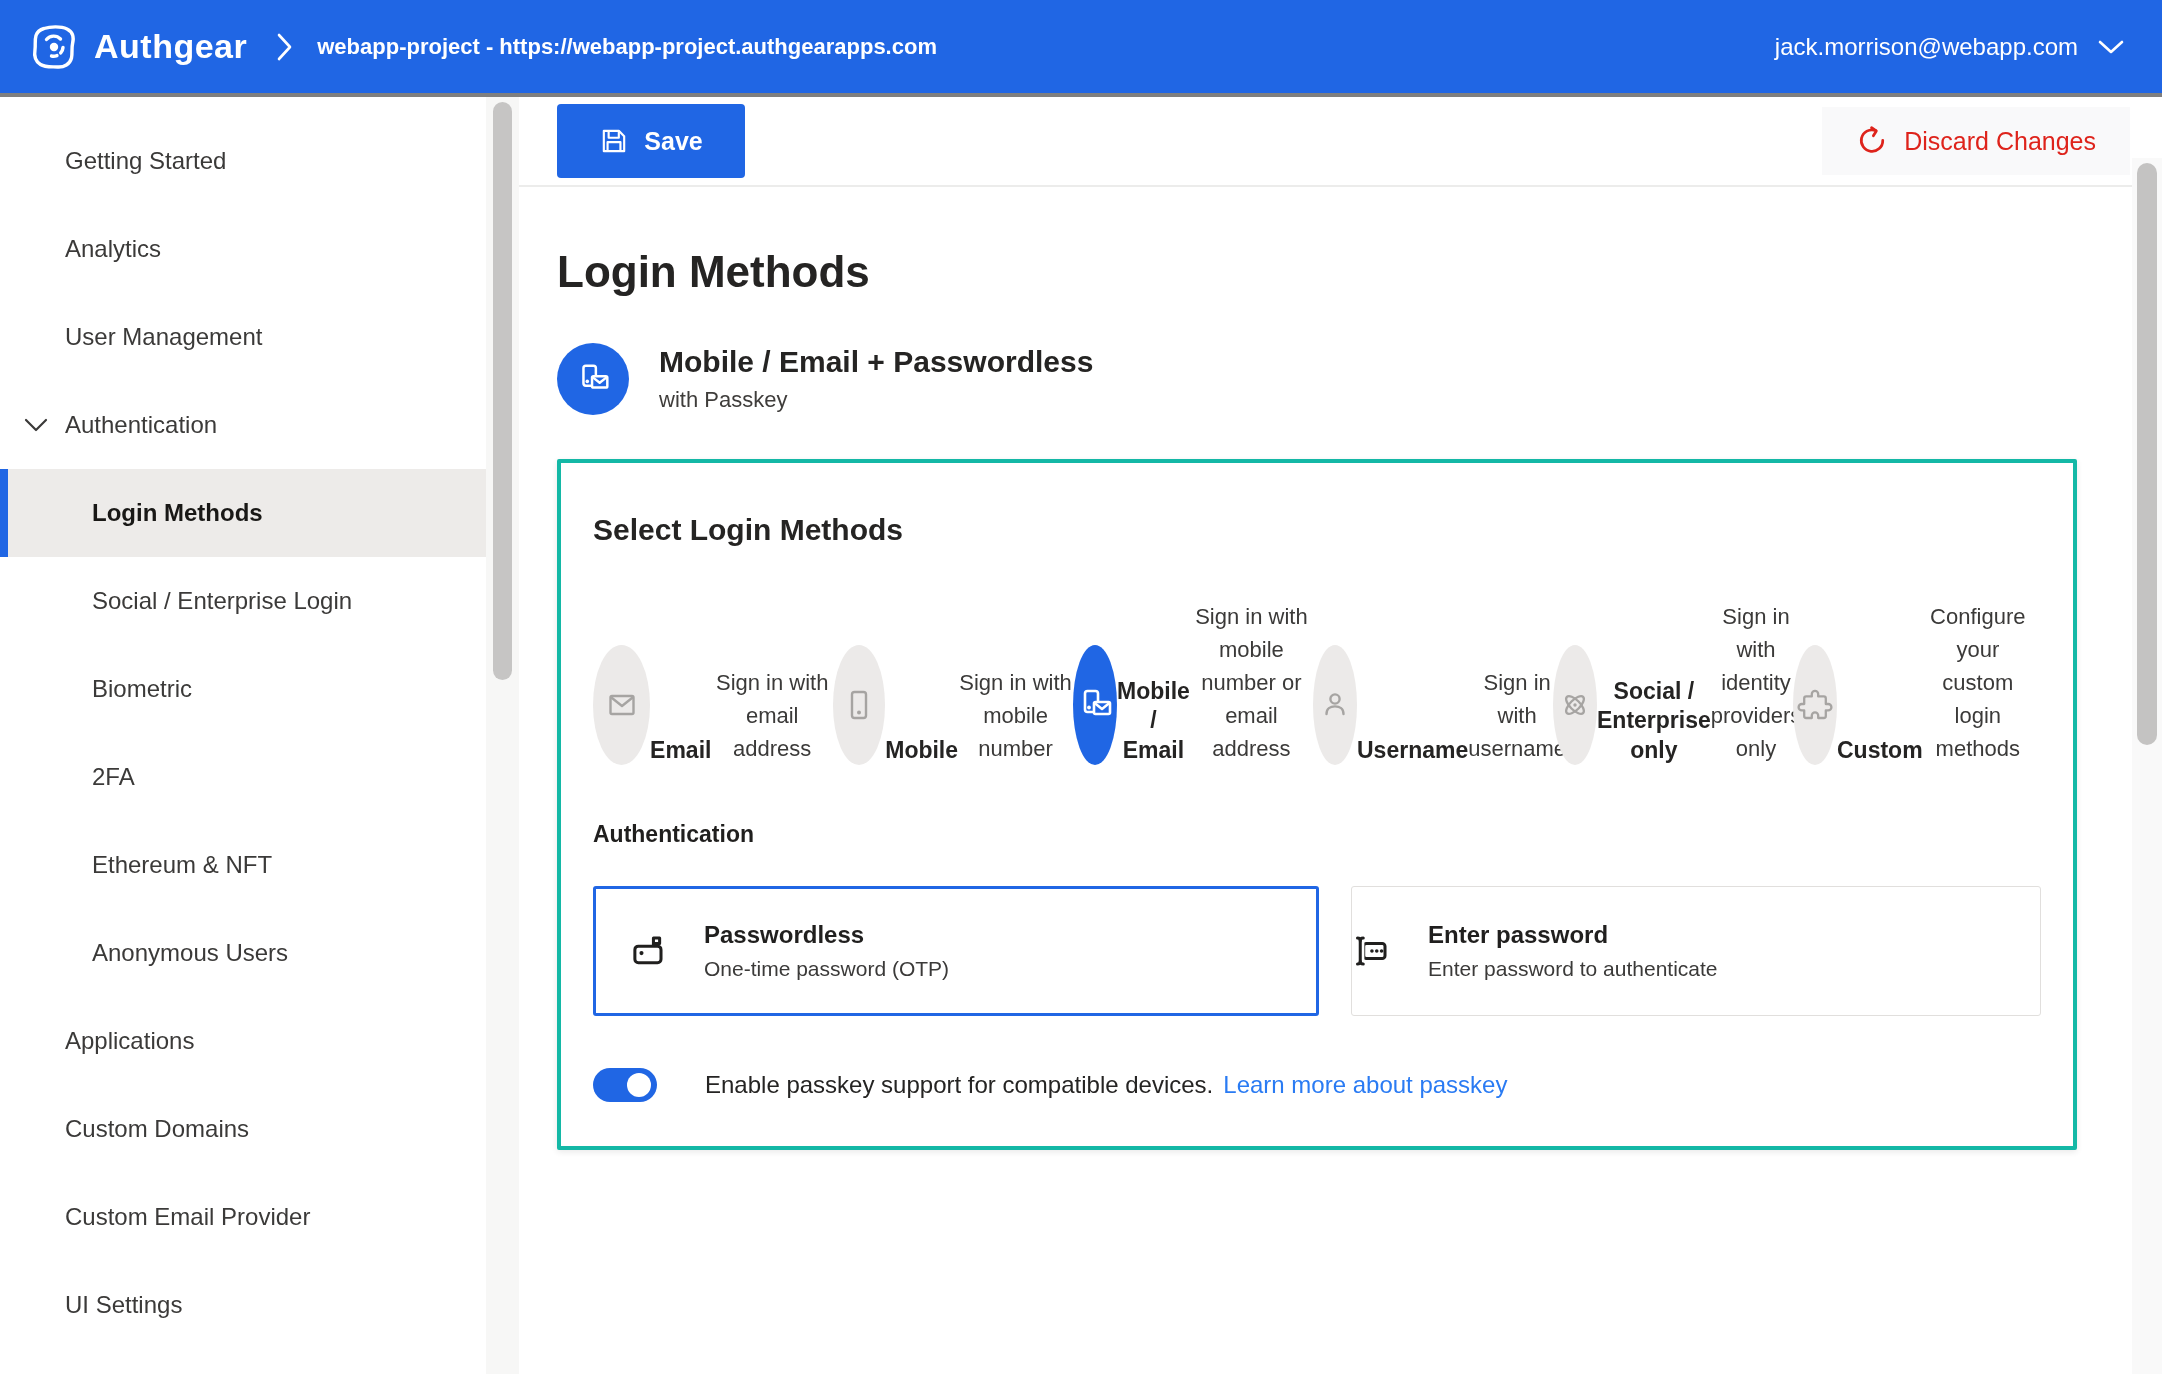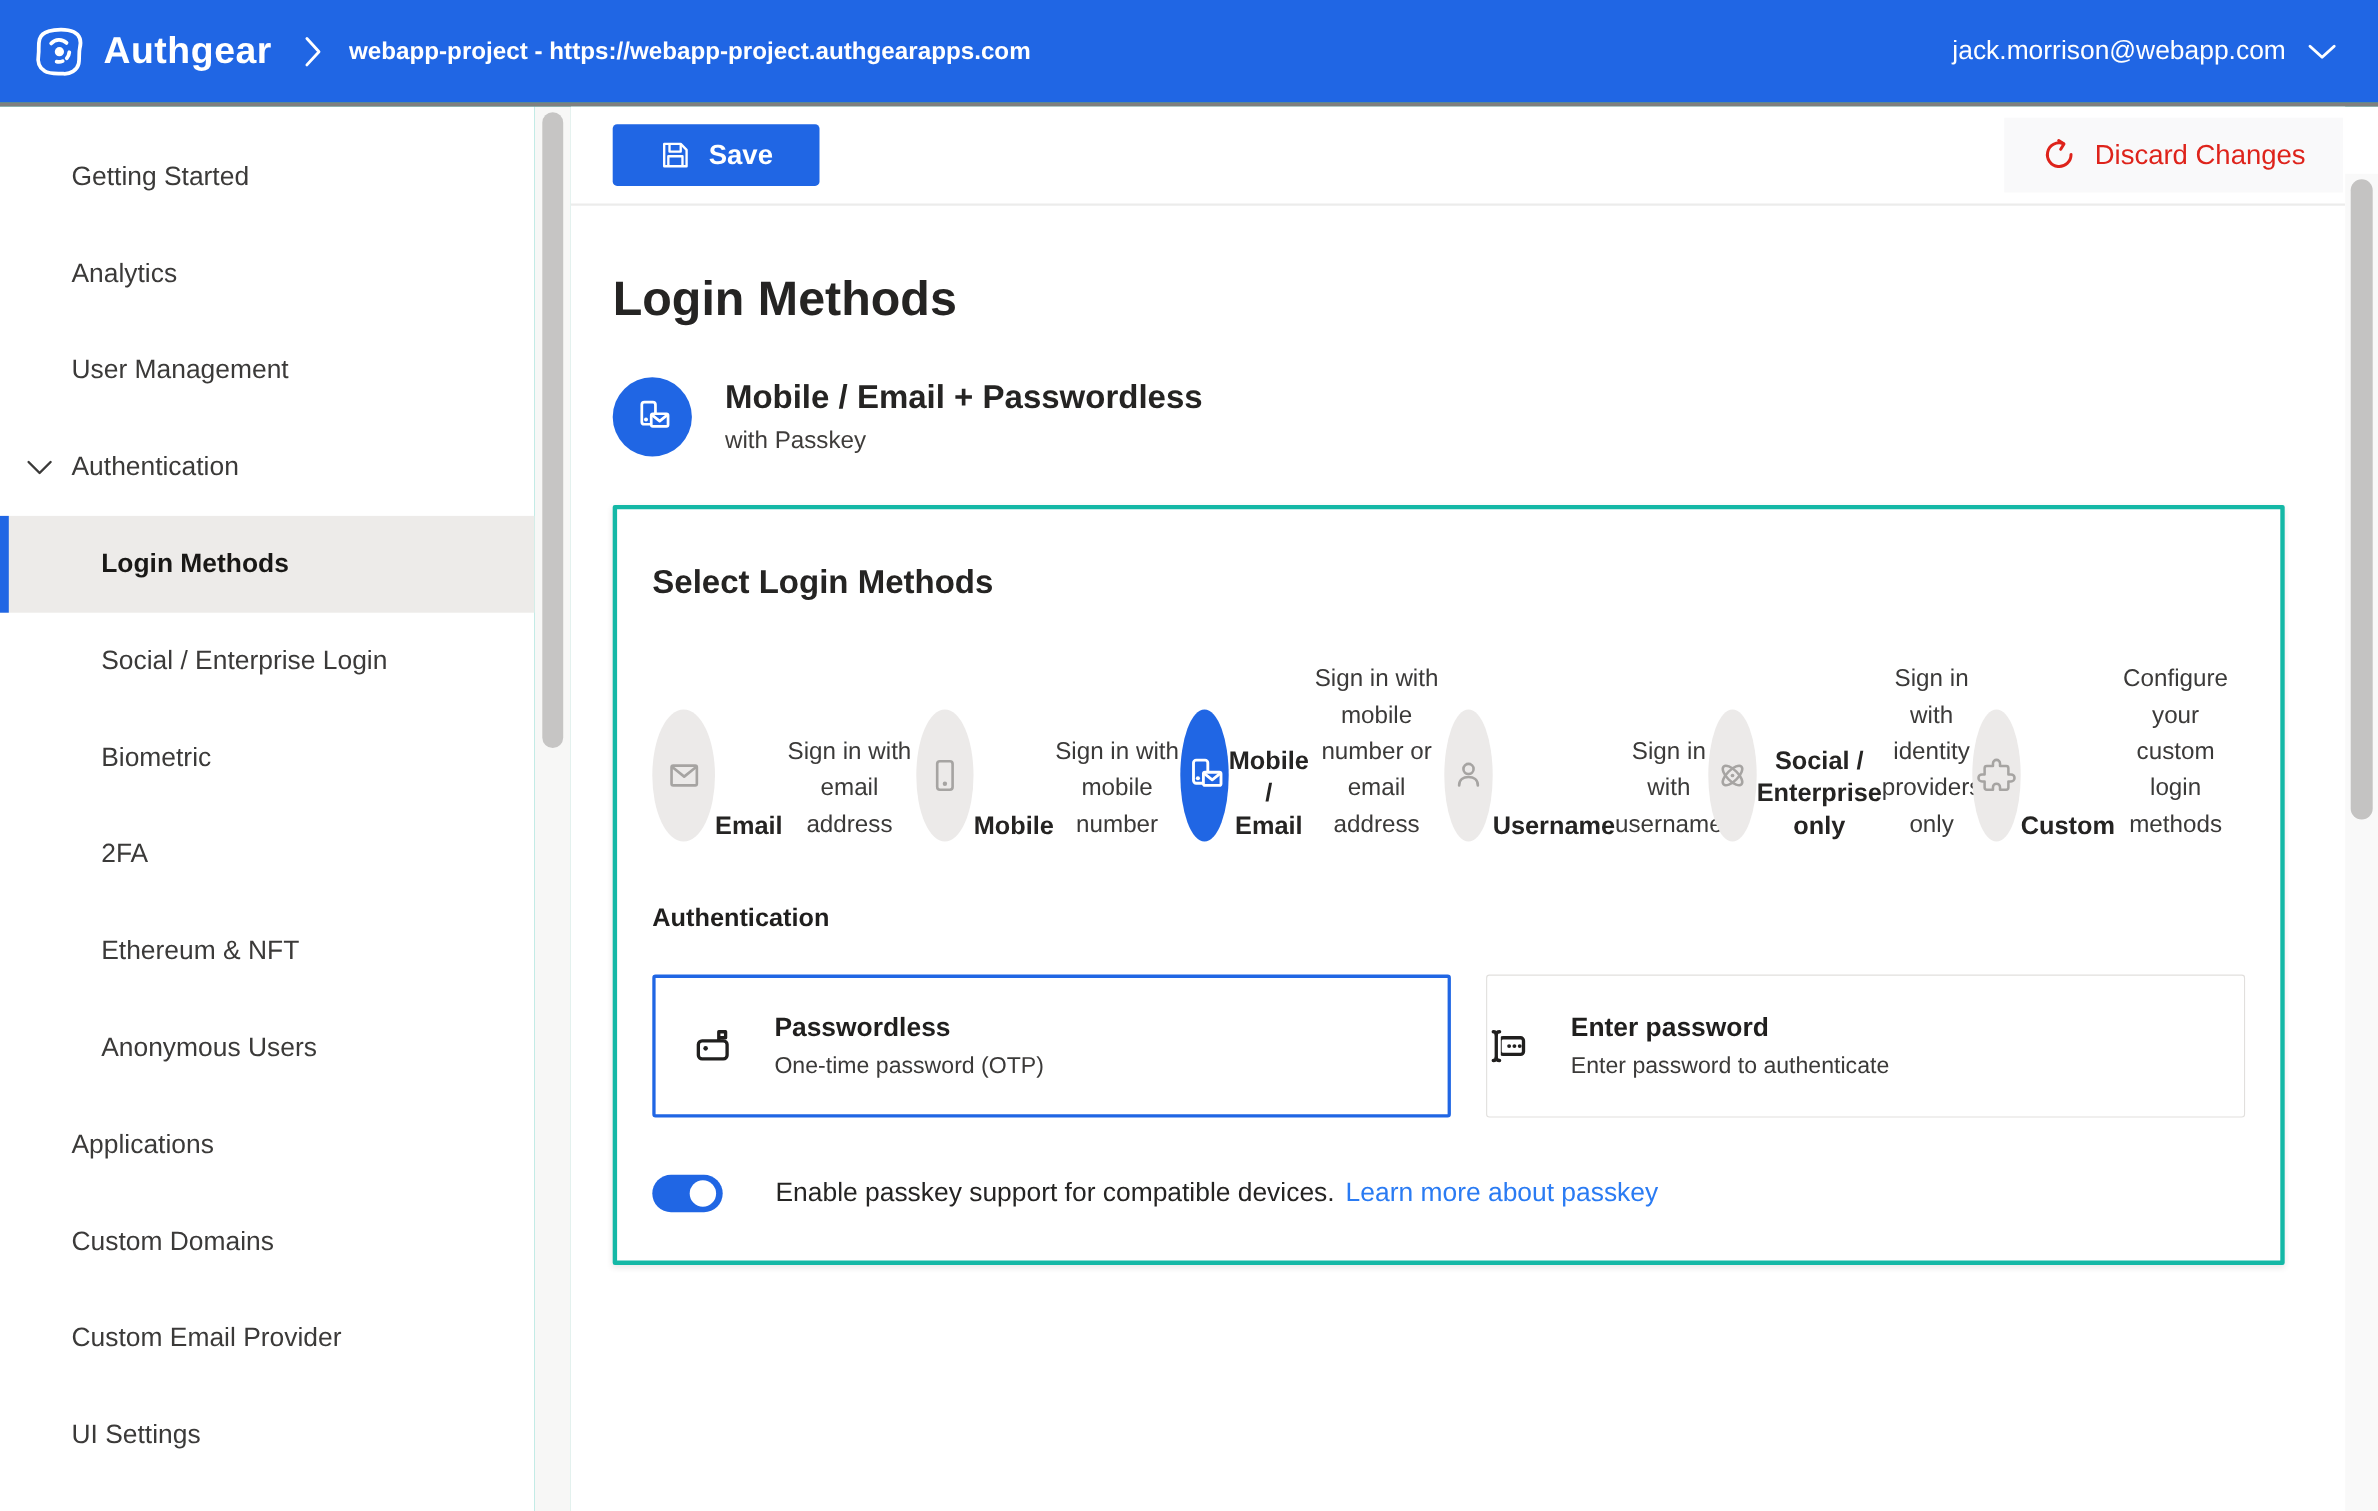--- a/index.html
+++ b/index.html
@@ -1,17 +1,17 @@
 <!DOCTYPE html>
 <html><head>
 <meta charset="utf-8">
 <style>
   * { margin:0; padding:0; box-sizing:border-box; }
   body { font-family:"Liberation Sans", sans-serif; background:#fff; }
-  .app { position:relative; width:2162px; height:1374px; background:#14b8a6; overflow:hidden; }
+  .app { position:relative; width:2162px; height:1374px; background:#ec4899; overflow:hidden; }
 
   
   .header { position:absolute; top:0; left:0; right:0; height:93px; background:#2066E4;
             display:flex; align-items:center; padding:0 36px 0 30px; color:#fff; }
   .header-rule { position:absolute; top:93px; left:0; right:0; height:4px; background:#7f7f7f; }
   .brand { display:flex; align-items:center; gap:16px; cursor:pointer; }
   .brand-name { font-size:34px; font-weight:bold; letter-spacing:.5px; }
   .crumb-sep { margin:0 22px 0 26px; display:flex; align-items:center; }
   .breadcrumb { font-size:22px; font-weight:bold; }
   .spacer { flex:1; }
@@ -25,21 +25,21 @@
   .nav-item.active { background:#edebe9; border-left:8px solid #2066E4; padding-left:84px;
                      font-weight:bold; color:#191816; }
   .nav-chevron { position:absolute; left:22px; top:50%; transform:translateY(-50%); display:flex; }
   .side-scroll { position:absolute; top:97px; left:486px; width:33px; bottom:0; background:#f7f7f6; }
   .side-thumb { position:absolute; top:5px; left:7px; width:19px; height:578px; background:#c6c5c4; border-radius:10px; }
 
   
   .main { position:absolute; top:97px; left:519px; right:0; bottom:0; background:#fff; }
   .toolbar { position:absolute; top:0; left:0; right:30px; height:90px; background:#fff;
              border-bottom:2px solid #ececeb; display:flex; align-items:center; padding:0 2px 0 38px; }
-  .save-btn { width:188px; height:56px; background:#2066E4; border:none; border-radius:4px; color:#fff;
+  .save-btn { width:188px; height:74px; background:#2066E4; border:none; border-radius:4px; color:#fff;
               font-size:25px; font-weight:bold; display:flex; align-items:center; justify-content:center;
               gap:15px; cursor:pointer; font-family:inherit; }
   .discard-btn { margin-left:auto; height:68px; background:#f9f9fa; border:none; color:#de231b;
                  font-size:25px; display:flex; align-items:center; gap:16px; padding:0 34px; cursor:pointer;
                  font-family:inherit; }
 
   .content { position:absolute; top:92px; left:38px; right:85px; }
   .page-title { margin-top:58px; font-size:44px; font-weight:bold; color:#252423; }
 
   .method-header { display:flex; align-items:center; gap:30px; margin-top:46px; }

